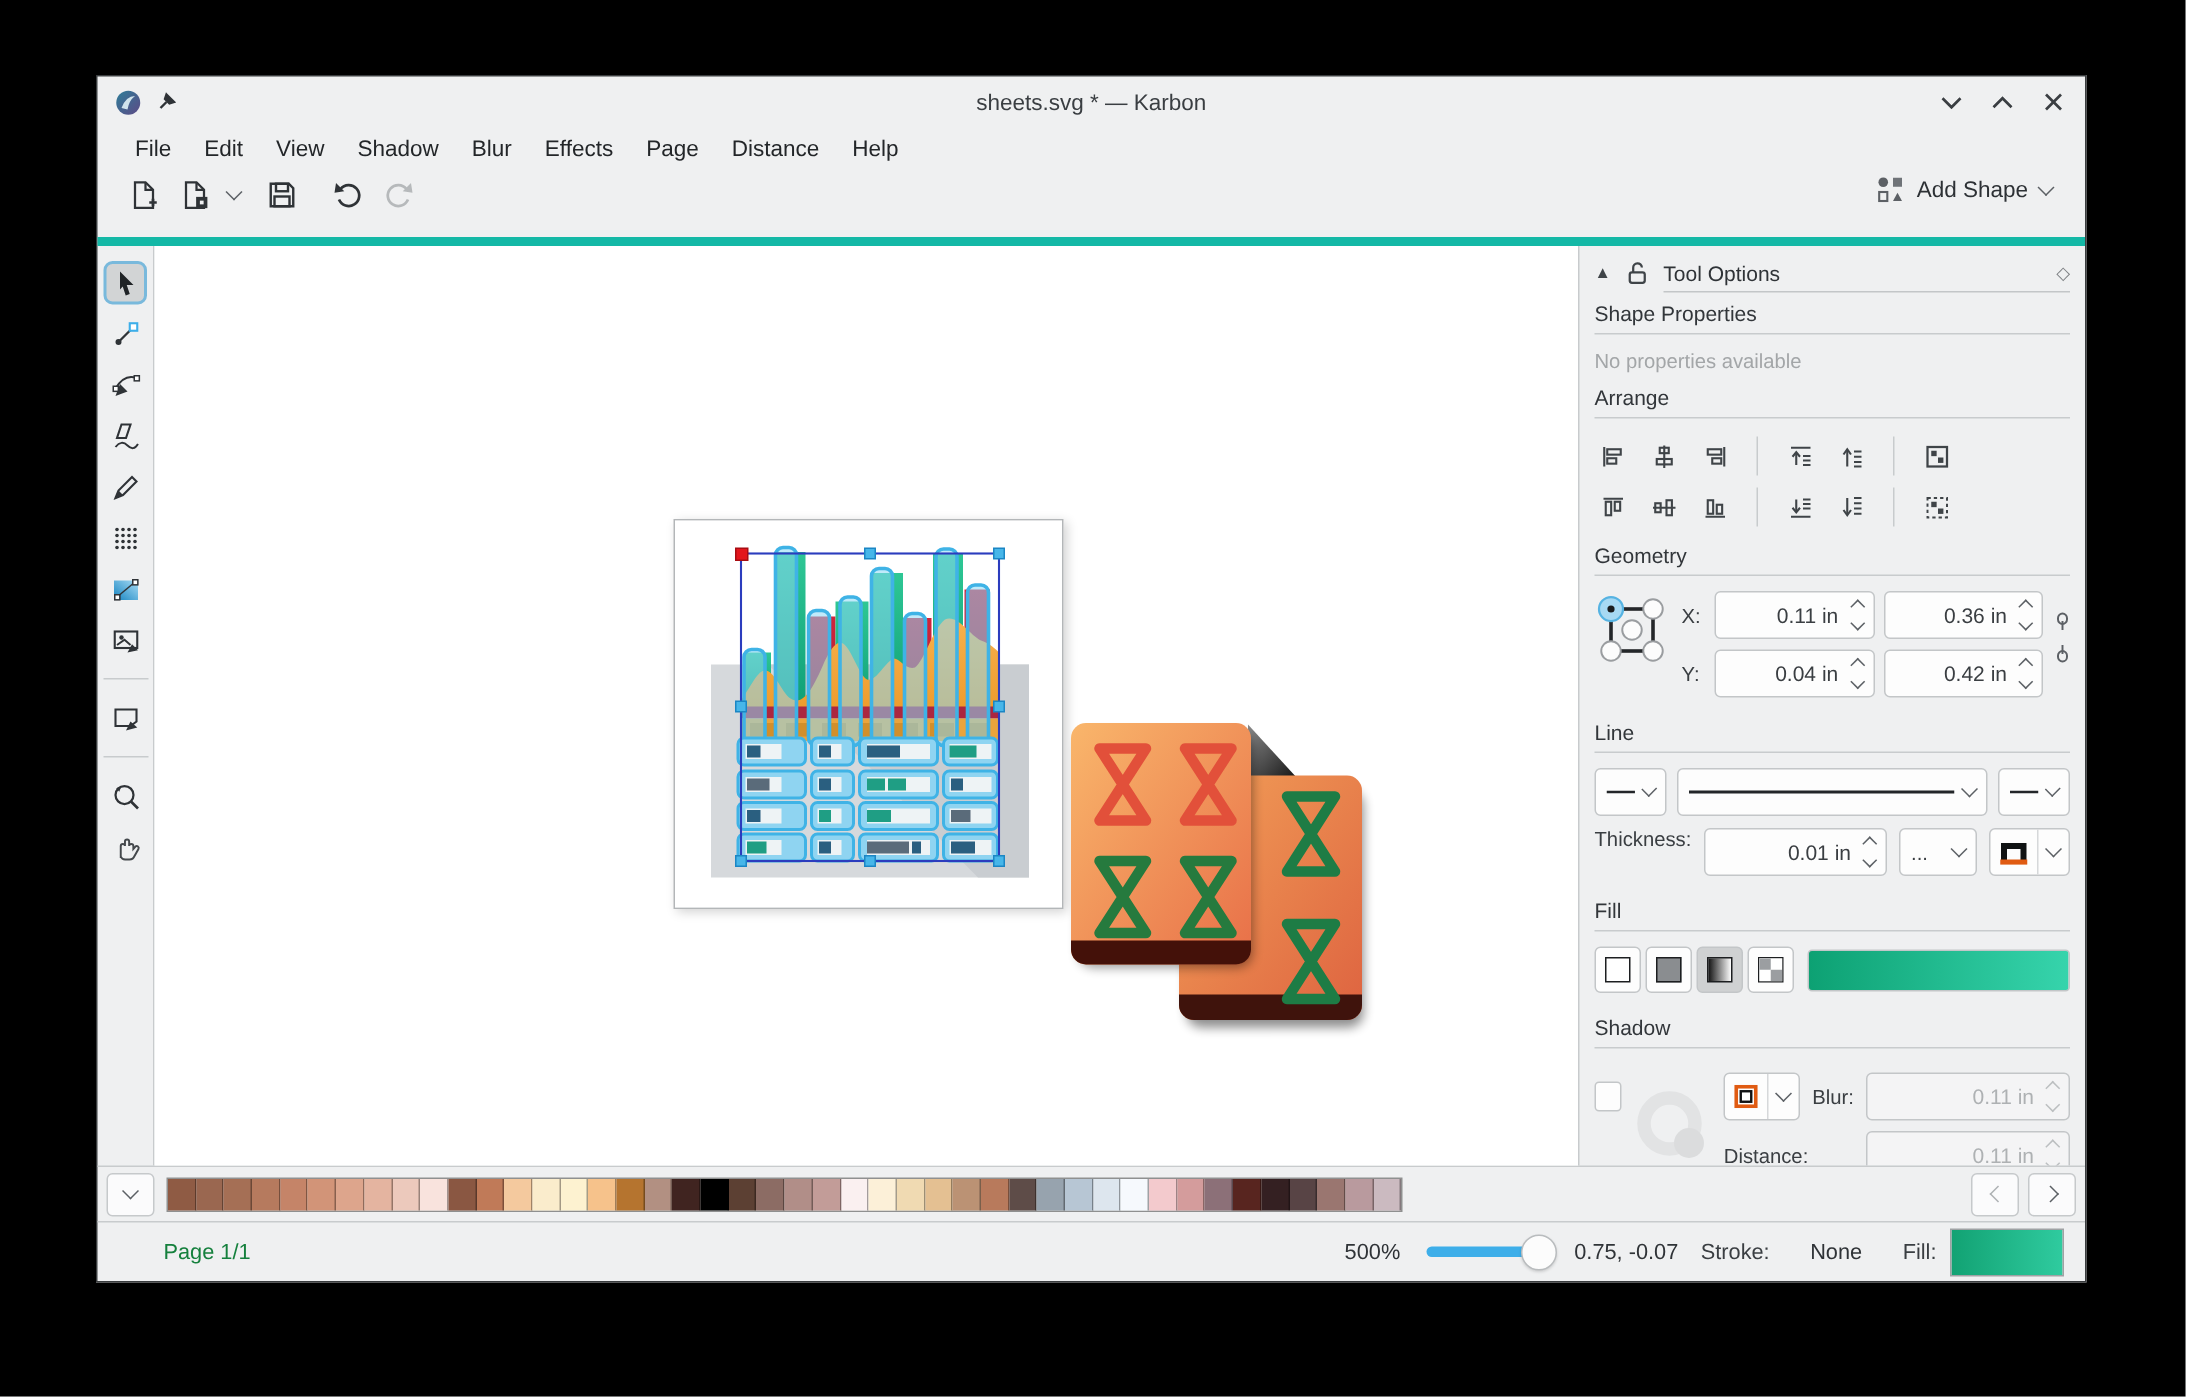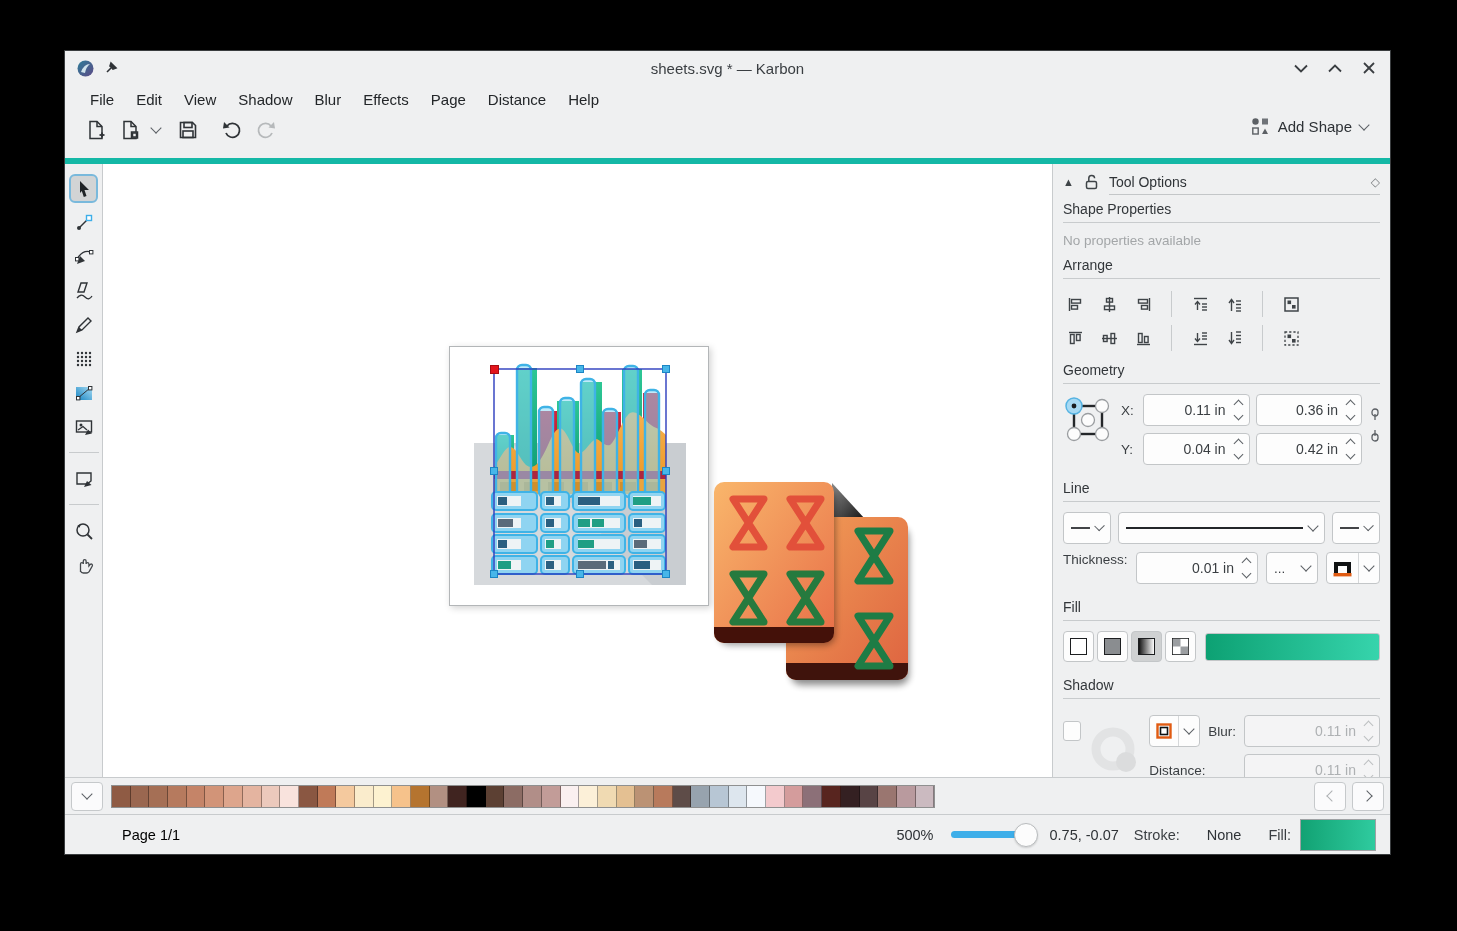--- a/index.html
+++ b/index.html
@@ -85,21 +85,21 @@
   
   .palettebar{height:36px;border-top:1px solid #c8cbcd;display:flex;align-items:center;padding:0 6px;gap:8px;flex:0 0 auto}
   .pal-btn{width:30px;height:27px;border:1px solid #c6c9cb;border-radius:4px;background:#fbfbfc;
            display:flex;align-items:center;justify-content:center}
   .swatches{display:flex;height:21px;border:1px solid rgba(0,0,0,.4)}
   .swatch{width:18.7px;height:21px;border-right:1px solid rgba(0,0,0,.35);box-sizing:border-box}
   .pal-nav{margin-left:auto;display:flex;gap:6px}
   
   .statusbar{height:39px;border-top:1px solid #c8cbcd;display:flex;align-items:center;padding:0 14px;
              font-size:14.5px;gap:9px;flex:0 0 auto}
-  .sb-page{margin-left:43px;color:#000000}
+  .sb-page{margin-left:30px;color:#15803d}
   .slider{position:relative;width:76px;height:7px;background:#3daee9;border-radius:4px;margin:0 14px 0 8px}
   .knob{position:absolute;right:-11px;top:-8px;width:22px;height:22px;border-radius:50%;
         background:#fcfcfc;border:1px solid #b9bcbe;box-shadow:0 1px 2px rgba(0,0,0,.15)}
   .sb-fillsw{width:74px;height:30px;border:1px solid #9fa2a4}
   svg{display:block}
 </style>
 </head>
 <body>
 
 <div class="window">

